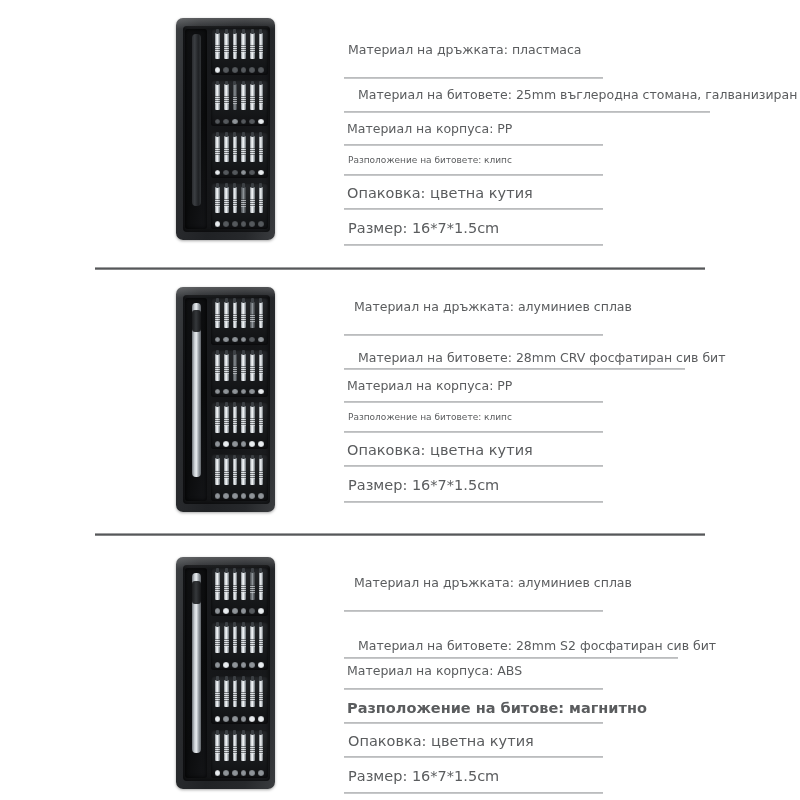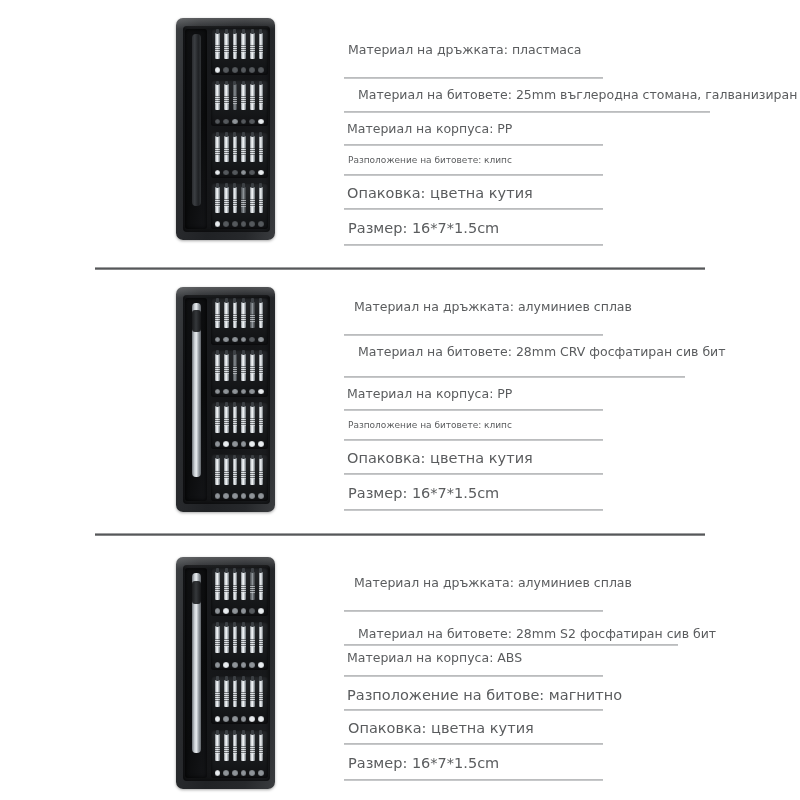--- a/index.html
+++ b/index.html
@@ -402,21 +402,21 @@
             </div>
           </div>
         </div>
       </div>
 
       <div class="specs" style="left:344px; top:34px;">
         <div class="spec-row sz-md" style="height:35px;padding-left:10px;">
           <div class="spec-text">Материал на дръжката: алуминиев сплав</div>
           <div class="spec-rule" style="left:0px;width:259px;"></div>
         </div>
-        <div class="spec-row sz-md" style="height:42px;padding-left:14px;padding-top:10px;">
+        <div class="spec-row sz-md" style="height:34px;padding-left:14px;padding-top:16px;">
           <div class="spec-text">Материал на битовете: 28mm CRV фосфатиран сив бит</div>
           <div class="spec-rule" style="left:0px;width:341px;"></div>
         </div>
         <div class="spec-row sz-md" style="height:33px;padding-left:3px;padding-top:10px;">
           <div class="spec-text">Материал на корпуса: PP</div>
           <div class="spec-rule" style="left:0px;width:259px;"></div>
         </div>
         <div class="spec-row sz-sm" style="height:30px;padding-left:4px;padding-top:10px;">
           <div class="spec-text">Разположение на битовете: клипс</div>
           <div class="spec-rule" style="left:0px;width:259px;"></div>
@@ -511,29 +511,29 @@
             </div>
           </div>
         </div>
       </div>
 
       <div class="specs" style="left:344px; top:44px;">
         <div class="spec-row sz-md" style="height:35px;padding-left:10px;">
           <div class="spec-text">Материал на дръжката: алуминиев сплав</div>
           <div class="spec-rule" style="left:0px;width:259px;"></div>
         </div>
-        <div class="spec-row sz-md" style="height:34px;padding-left:14px;padding-top:16px;">
+        <div class="spec-row sz-md" style="height:47px;padding-left:14px;padding-top:28px;">
           <div class="spec-text">Материал на битовете: 28mm S2 фосфатиран сив бит</div>
           <div class="spec-rule" style="left:0px;width:334px;"></div>
         </div>
         <div class="spec-row sz-md" style="height:31px;padding-left:3px;padding-top:6px;">
           <div class="spec-text">Материал на корпуса: ABS</div>
           <div class="spec-rule" style="left:0px;width:259px;"></div>
         </div>
-        <div class="spec-row sz-lg" style="height:34px;padding-left:3px;padding-top:11px;">
+        <div class="spec-row sz-lg" style="height:34px;padding-left:3px;padding-top:11px;font-weight:bold;">
           <div class="spec-text">Разположение на битове: магнитно</div>
           <div class="spec-rule" style="left:0px;width:259px;"></div>
         </div>
         <div class="spec-row sz-lg" style="height:34px;padding-left:4px;padding-top:10px;">
           <div class="spec-text">Опаковка: цветна кутия</div>
           <div class="spec-rule" style="left:0px;width:259px;"></div>
         </div>
         <div class="spec-row sz-lg" style="height:36px;padding-left:4px;padding-top:11px;">
           <div class="spec-text">Размер: 16*7*1.5cm</div>
           <div class="spec-rule" style="left:0px;width:259px;"></div>

